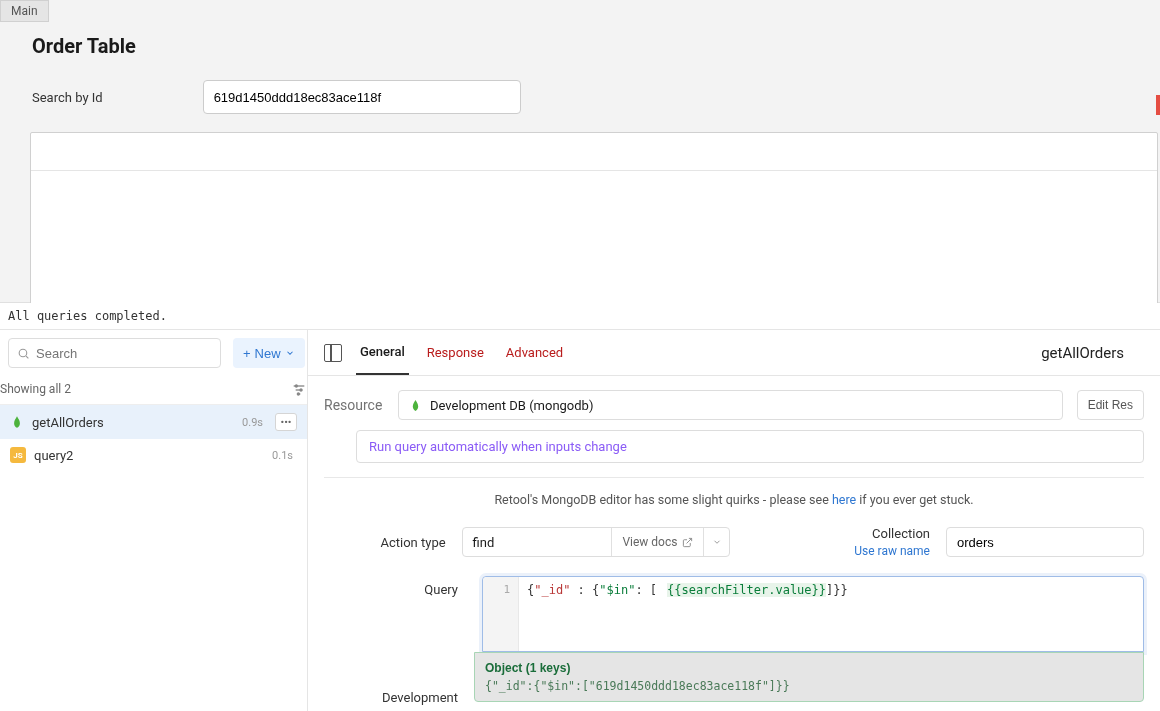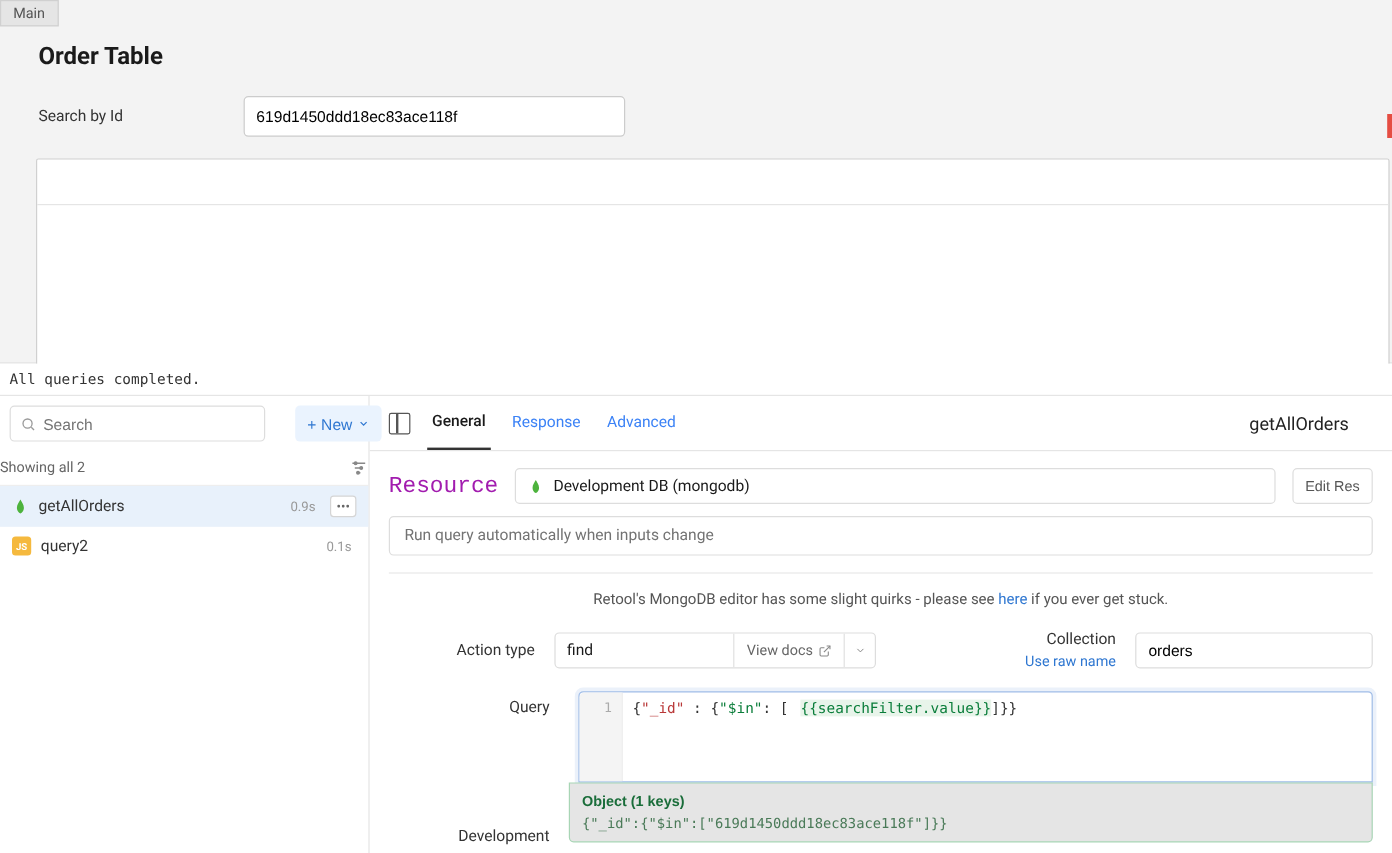--- a/index.html
+++ b/index.html
@@ -10,47 +10,47 @@
 .page-title { font-size: 20px; font-weight: 700; color: #1a1a1a; margin-top: 16px; margin-bottom: 22px; }
 .search-row { display: flex; align-items: center; gap: 100px; margin-bottom: 18px; }
 .search-label { font-size: 13px; color: #333; }
 .search-input { width: 318px; height: 30px; border: 1px solid #ccc; border-radius: 4px; padding: 16px 10px; font-size: 13px; background: #fff; }
 .table-box { margin: 0 2px 0 30px; border: 1px solid #d0d0d0; height: 178px; background: #fff; border-radius: 2px; }
 .table-header { height: 38px; border-bottom: 1px solid #e5e5e5; }
 .red-stripe { position: absolute; right: 0; top: 95px; width: 4px; height: 20px; background: #e54d42; }
 .status-bar { font-family: ui-monospace, Menlo, Consolas, monospace; font-size: 12px; color: #333; padding: 6px 8px; border-bottom: 1px solid #e5e5e5; background: #fff; }
 .bottom-section { display: flex; height: 384px; }
 .left-panel { width: 308px; border-right: 1px solid #e5e5e5; display: flex; flex-direction: column; }
-.left-top { display: flex; gap: 25px; padding: 8px; align-items: center; }
+.left-top { display: flex; gap: 12px; padding: 8px; align-items: center; }
 .search-box { flex: 1; height: 30px; border: 1px solid #ddd; border-radius: 4px; display: flex; align-items: center; padding: 0 8px; gap: 6px; }
 .search-box input { border: none; outline: none; flex: 1; font-size: 13px; background: transparent; }
 .new-btn { height: 30px; padding: 0 10px; background: #eaf3fe; border: none; border-radius: 4px; color: #2f77d1; font-size: 13px; font-weight: 500; display: flex; align-items: center; gap: 4px; cursor: pointer; }
 .showing-row { display: flex; align-items: flex-start; justify-content: space-between; padding: 6px 0; font-size: 12px; color: #666; border-bottom: 1px solid #eee; }
 .filter-icon { width: 16px; height: 16px; color: #888; }
 .query-list { }
 .query-item { display: flex; align-items: center; padding: 8px 10px; gap: 8px; font-size: 13px; cursor: pointer; }
 .query-item.active { background: #e8f1fb; }
 .leaf-icon { width: 14px; height: 14px; }
 .query-name { flex: 1; color: #333; }
 .query-time { font-size: 11px; color: #999; margin-right: 4px; margin-left: 24px; }
 .more-btn { width: 22px; height: 18px; border: 1px solid #d5d5d5; border-radius: 3px; background: #fff; display: flex; align-items: center; justify-content: center; font-size: 11px; color: #666; cursor: pointer; }
 .js-badge { width: 16px; height: 16px; background: #f5b93e; border-radius: 3px; color: #fff; font-size: 8px; font-weight: 700; display: flex; align-items: center; justify-content: center; }
 .right-panel { flex: 1; display: flex; flex-direction: column; overflow: hidden; }
 .tabs-row { display: flex; align-items: center; padding: 0 16px; height: 48px; border-bottom: 1px solid #e5e5e5; gap: 14px; }
 .panel-icon { width: 18px; height: 18px; border: 1.5px solid #555; border-radius: 2px; position: relative; }
 .panel-icon::before { content: ""; position: absolute; left: 5px; top: 0; bottom: 0; width: 1.5px; background: #555; }
-.tab { font-size: 13px; color: #3b82f6; padding: 14px 4px; cursor: pointer; }
+.tab { font-size: 13px; color: #b91c1c; padding: 14px 4px; cursor: pointer; }
 .tab.active { color: #1a1a1a; font-weight: 500; border-bottom: 2px solid #333; }
 .query-title { margin-left: auto; font-size: 15px; color: #222; padding-right: 20px; }
 .resource-row { display: flex; align-items: center; padding: 14px 16px 10px 16px; gap: 14px; }
-.resource-label { font-size: 19px; color: #a21caf; min-width: 60px; font-family: Liberation Mono, monospace; }
+.resource-label { font-size: 14px; color: #737373; min-width: 60px; }
 .resource-select { flex: 1; height: 30px; border: 1px solid #ddd; border-radius: 4px; display: flex; align-items: center; padding: 0 10px; gap: 8px; font-size: 13px; background: #fff; }
 .edit-res { height: 30px; border: 1px solid #ddd; border-radius: 4px; padding: 0 10px; font-size: 12px; color: #555; background: #fff; cursor: pointer; }
 .auto-run-row { padding: 0 16px 14px 16px; }
-.auto-run-box { border: 1px solid #ddd; border-radius: 4px; padding: 8px 12px; font-size: 13px; color: #737373; background: #fff; }
+.auto-run-box { border: 1px solid #ddd; border-radius: 4px; padding: 8px 12px; font-size: 13px; color: #8b5cf6; background: #fff; margin-left: 32px; }
 .divider { border-top: 1px solid #e8e8e8; margin: 0 16px; }
 .quirks-row { text-align: center; padding: 14px 16px 10px 16px; font-size: 12.5px; color: #555; }
 .quirks-row a { color: #2f77d1; text-decoration: none; }
 .form-row { display: flex; align-items: center; padding: 8px 16px; gap: 10px; }
 .form-label-col { width: 140px; text-align: right; font-size: 13px; color: #333; padding-right: 6px; }
 .form-label-col.two-line { line-height: 1.4; }
 .form-label-col .sub-link { color: #2f77d1; font-size: 12px; display: block; }
 .action-select { width: 296px; height: 30px; border: 1px solid #ddd; border-radius: 4px; display: flex; align-items: center; background: #fff; overflow: hidden; }
 .action-value { flex: 1; padding: 0 10px; font-size: 13px; }
 .view-docs { border-left: 1px solid #e0e0e0; height: 100%; padding: 0 10px; display: flex; align-items: center; gap: 5px; font-size: 12px; color: #666; }

